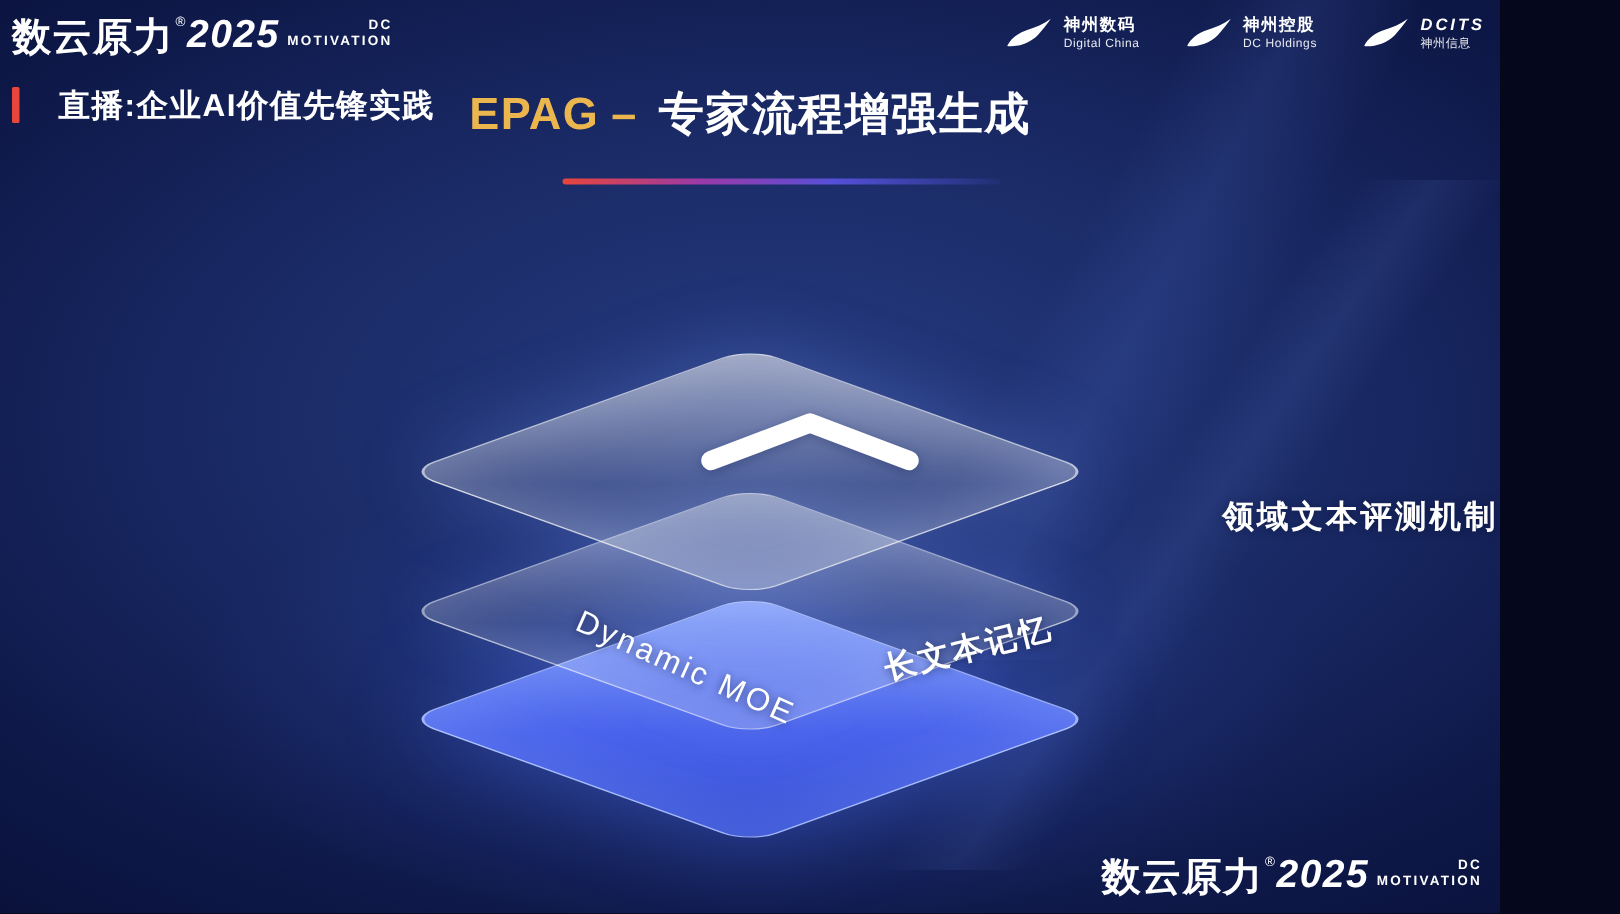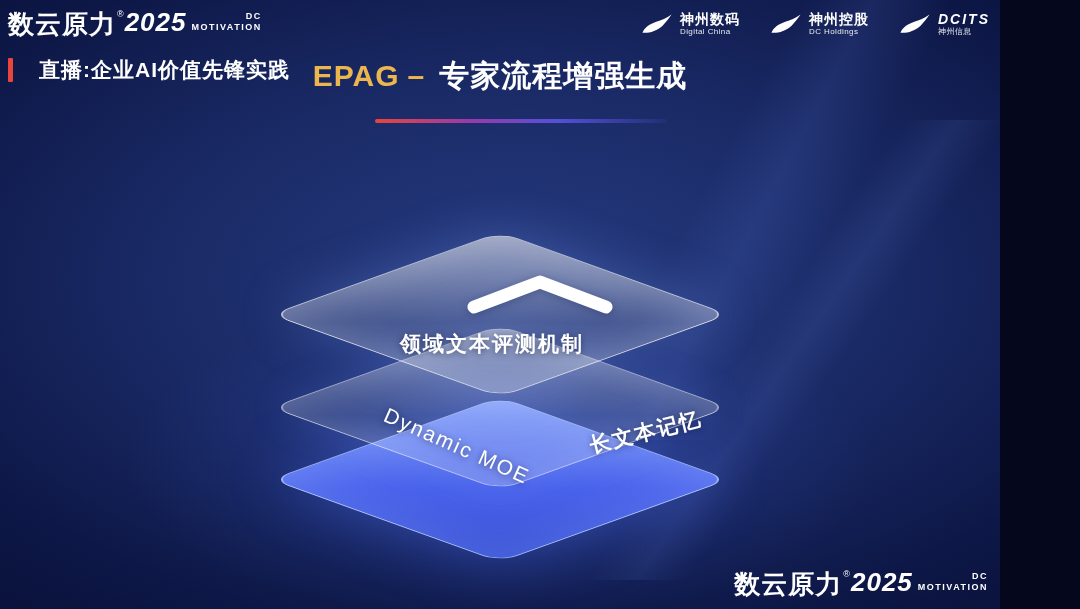--- a/index.html
+++ b/index.html
@@ -33,21 +33,21 @@
   
   .live { position:absolute; left:8px; top:56px; display:flex; align-items:center; gap:26px; }
   .live-bar { width:5px; height:24px; background:#e8453c; border-radius:1px; }
   .live-text { font-size:21px; font-weight:bold; letter-spacing:1px; }
 
   
   .partners { position:absolute; right:10px; top:11px; display:flex; align-items:center; gap:30px; }
   .partner { display:flex; align-items:center; gap:7px; }
   .swoosh { width:32px; height:22px; flex:0 0 auto; }
   .p-text { display:flex; flex-direction:column; line-height:1.15; }
-  .p-primary { font-size:14px; font-weight:bold; letter-spacing:1px; }
+  .p-primary { font-size:11px; font-weight:bold; letter-spacing:1px; }
   .p-secondary { font-size:8px; opacity:.9; letter-spacing:.4px; }
   .partner-dcits .p-primary { font-style:italic; letter-spacing:2px; }
 
   
   .title-row { position:absolute; left:0; right:0; top:56px; text-align:center;
                font-size:30px; font-weight:bold; letter-spacing:1px; white-space:nowrap; }
   .gold { color:#ecb64f; }
   .title-row .t-cn { color:#ffffff; margin-left:6px; }
   .title-row .t-dash { margin:0 8px; }
   .divider { position:absolute; left:375px; top:119px; width:292px; height:4px; border-radius:2px;
@@ -72,21 +72,21 @@
   .layer-bottom { top:317px; z-index:1;
     transform:translateX(-50%) scaleY(0.36) rotate(45deg);
     background:linear-gradient(135deg, #84a0fb 0%, #4a63ec 55%, #3750d2 100%);
     border:2px solid rgba(185,205,255,0.75);
     box-shadow:0 0 80px rgba(70,100,230,0.45), inset 0 0 60px rgba(160,185,255,0.30); }
 
   .chevron { position:absolute; left:462px; top:270px; width:156px; height:48px; z-index:4;
              filter:drop-shadow(0 2px 4px rgba(20,35,90,0.35)); }
 
   .lbl { position:absolute; z-index:4; color:#fff; text-shadow:0 1px 6px rgba(8,16,50,0.55); white-space:nowrap; }
-  .lbl-top    { left:0; right:16px; top:330px; text-align:center; font-size:21px; font-weight:bold; letter-spacing:2px; }
+  .lbl-top    { left:0; right:1px; top:330px; text-align:right; font-size:21px; font-weight:bold; letter-spacing:2px; }
   .lbl-moe    { left:385px; top:402px; font-size:21px; letter-spacing:2px;
                 transform:rotate(24deg); transform-origin:left center; }
   .lbl-mem    { left:590px; top:432px; font-size:21px; font-weight:bold; letter-spacing:2px;
                 transform:rotate(-14deg); transform-origin:left center; }
   .lbl-bottom { left:0; right:0; top:508px; text-align:center; font-size:21px; font-weight:bold; letter-spacing:2px; }
 </style>
 </head>
 <body>
 
 <div class="slide">

